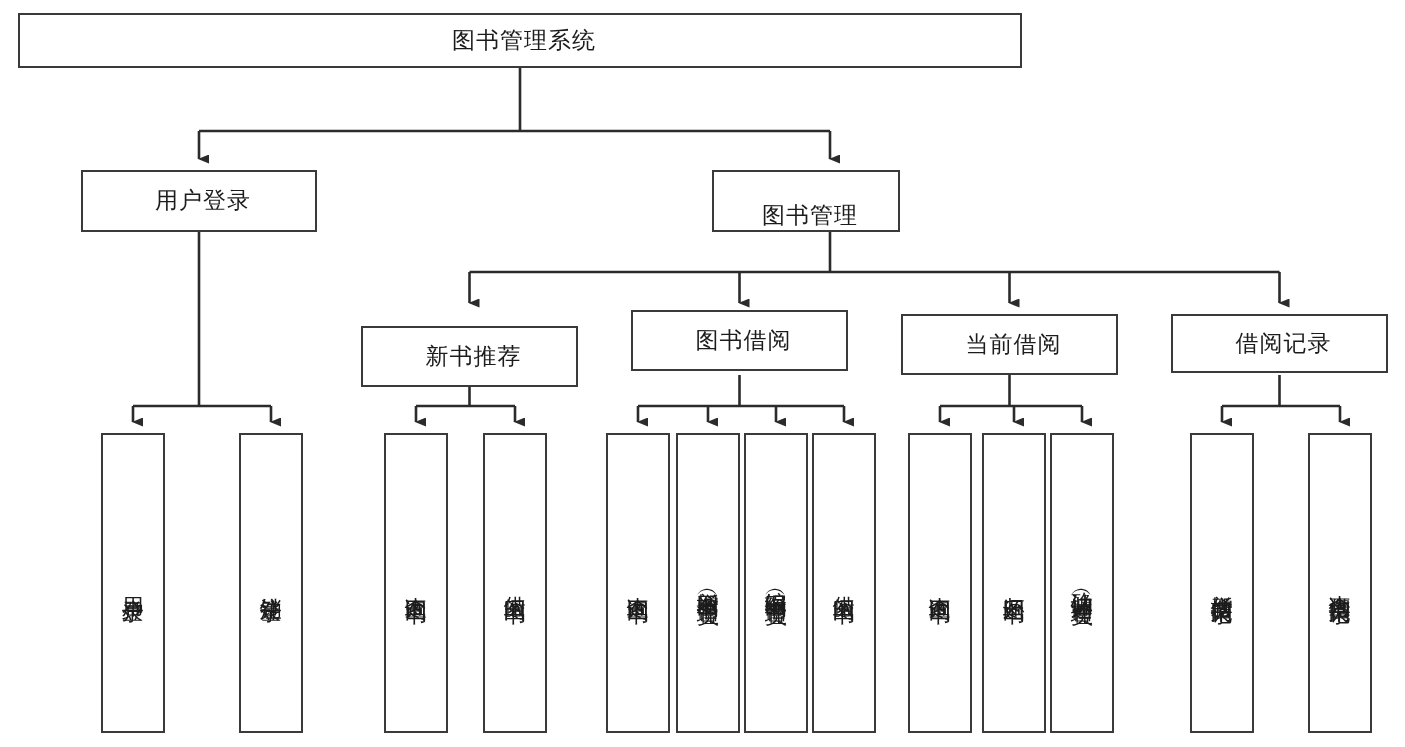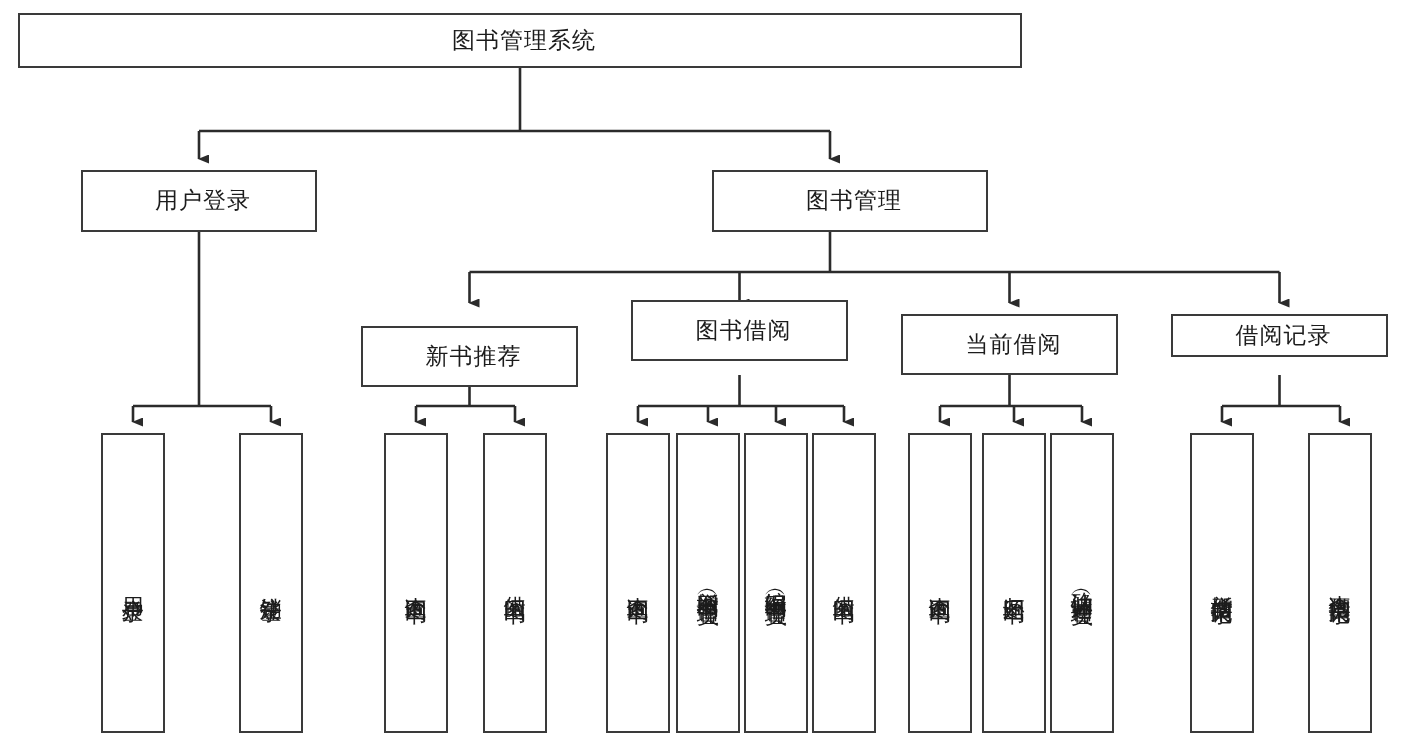--- a/index.html
+++ b/index.html
@@ -113,33 +113,33 @@
       </g>
   </svg>
 
   <div id="nodes-layer">
       <div class="node horiz" style="left: 18px; top: 13px; width: 1004px; height: 55px;">
         <span class="htext">图书管理系统</span>
       </div>
       <div class="node horiz" style="left: 81px; top: 170px; width: 236px; height: 62px;">
         <span class="htext">用户登录</span>
       </div>
-      <div class="node horiz" style="left: 712px; top: 170px; width: 276px; height: 62px;">
+      <div class="node horiz" style="left: 712px; top: 170px; width: 188px; height: 62px; align-items: flex-end;">
         <span class="htext">图书管理</span>
       </div>
       <div class="node horiz" style="left: 361px; top: 314px; width: 217px; height: 61px; margin-top: 12px;">
         <span class="htext">新书推荐</span>
       </div>
-      <div class="node horiz" style="left: 631px; top: 300px; width: 217px; height: 61px;">
+      <div class="node horiz" style="left: 631px; top: 310px; width: 217px; height: 61px;">
         <span class="htext">图书借阅</span>
       </div>
       <div class="node horiz" style="left: 901px; top: 314px; width: 217px; height: 61px;">
         <span class="htext">当前借阅</span>
       </div>
-      <div class="node horiz" style="left: 1171px; top: 314px; width: 217px; height: 43px;">
+      <div class="node horiz" style="left: 1171px; top: 314px; width: 217px; height: 59px;">
         <span class="htext">借阅记录</span>
       </div>
       <div class="node vert" style="left: 101px; top: 433px; width: 64px; height: 300px;">
         <span class="vtext">用户登录</span>
       </div>
       <div class="node vert" style="left: 239px; top: 433px; width: 64px; height: 300px;">
         <span class="vtext">注销登录</span>
       </div>
       <div class="node vert" style="left: 384px; top: 433px; width: 64px; height: 300px;">
         <span class="vtext">查询图书</span>

